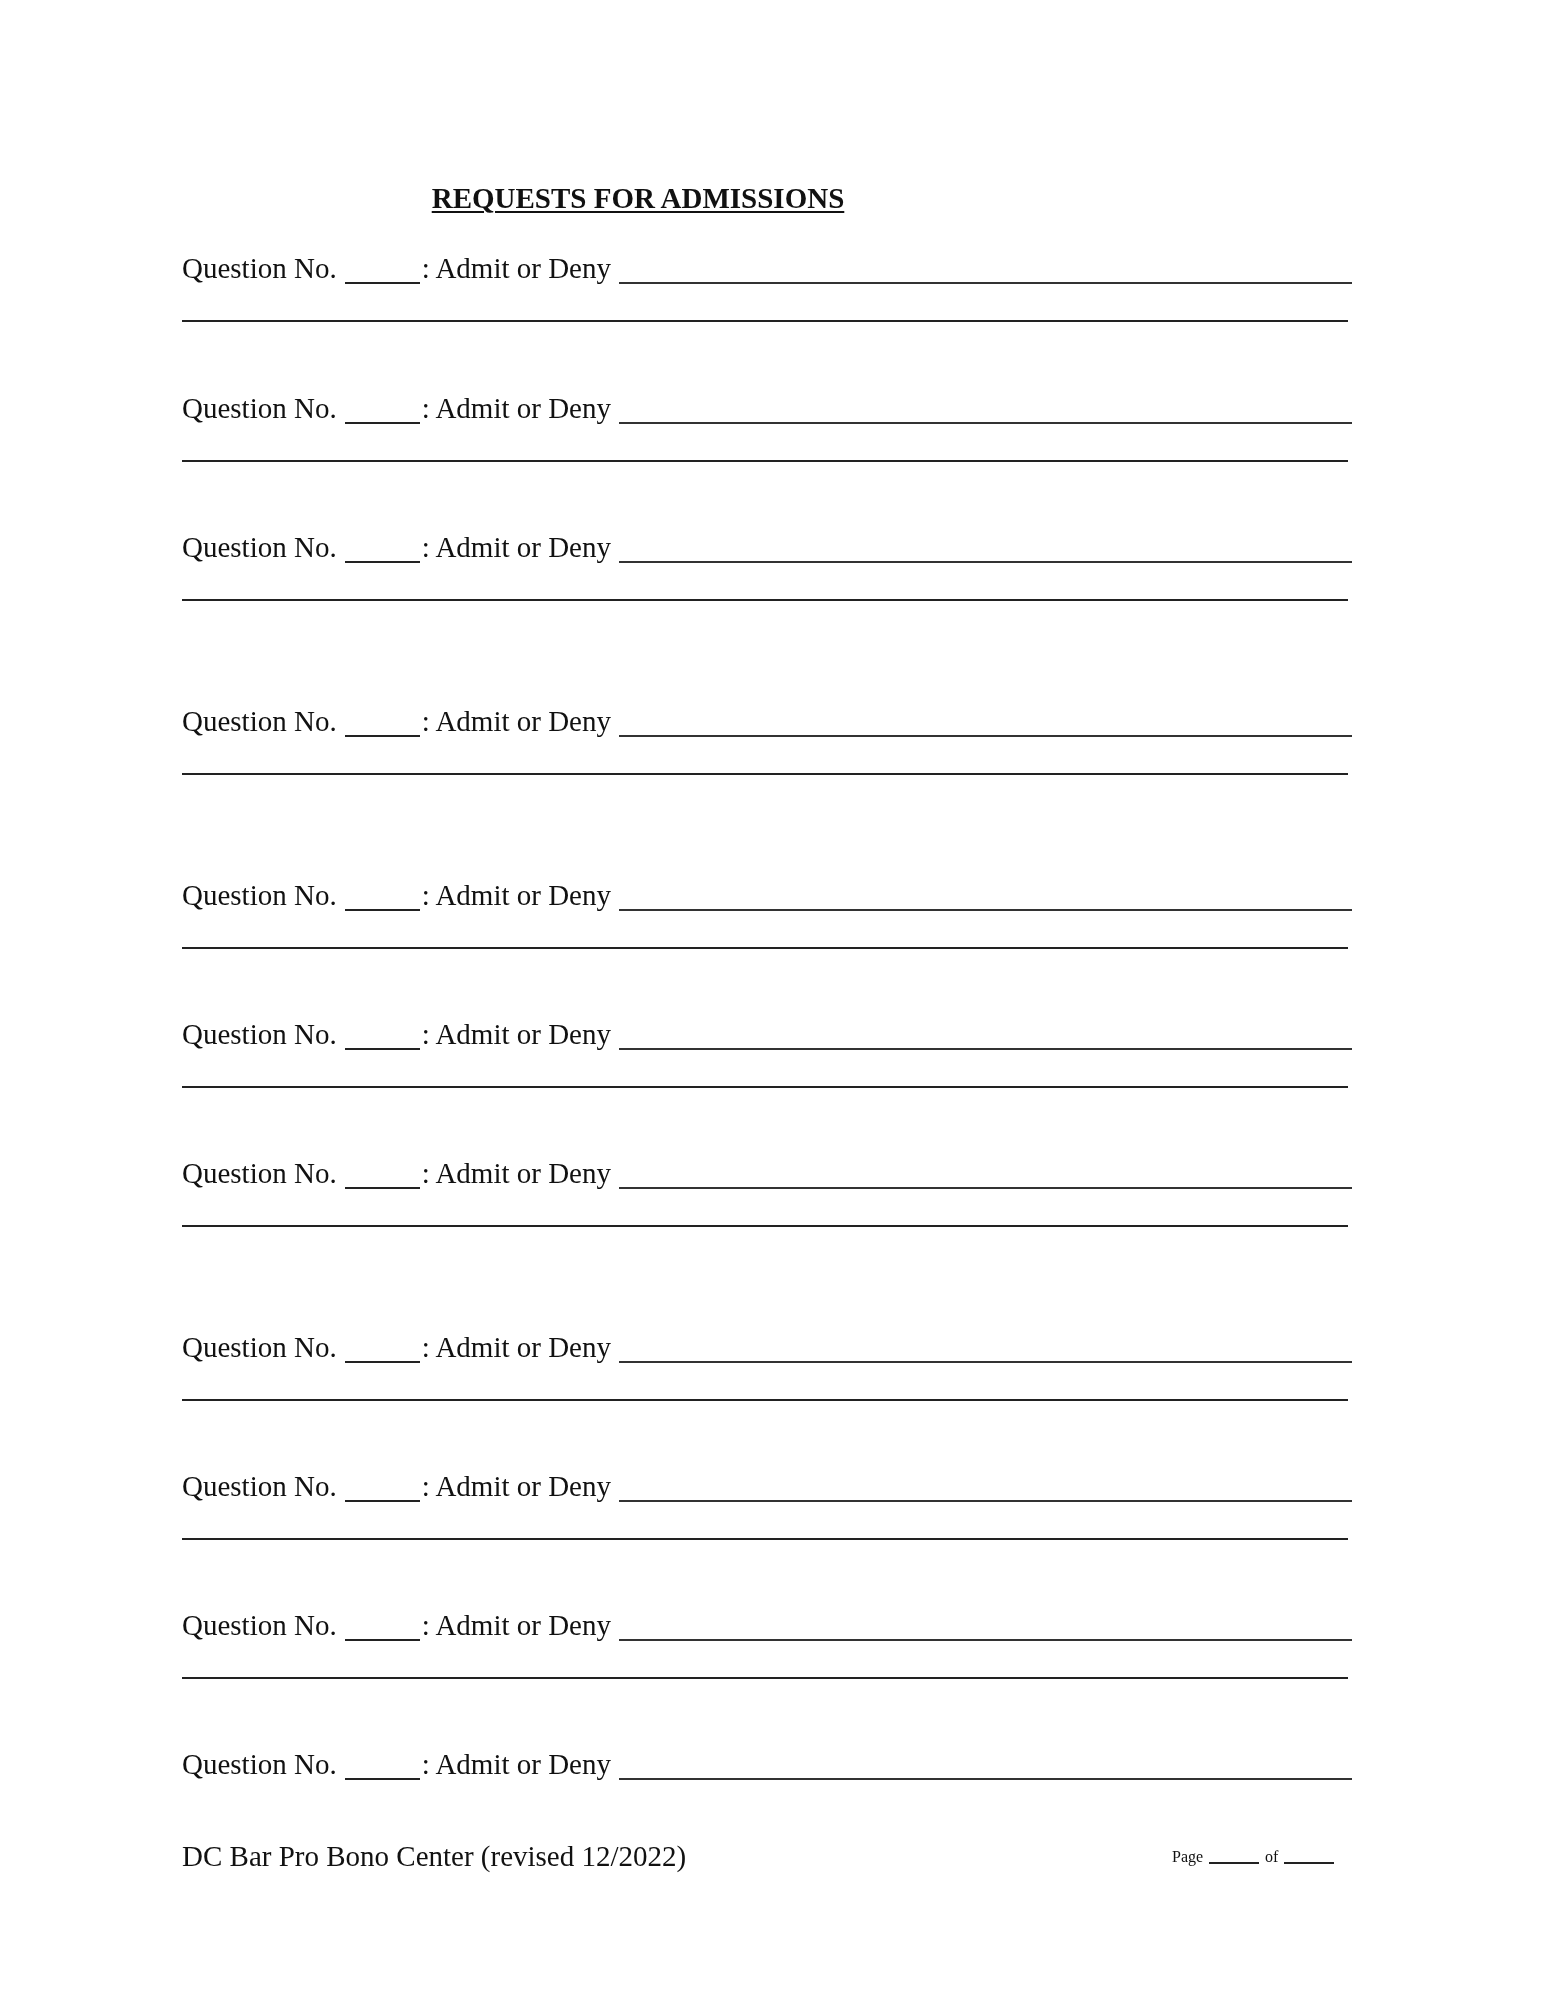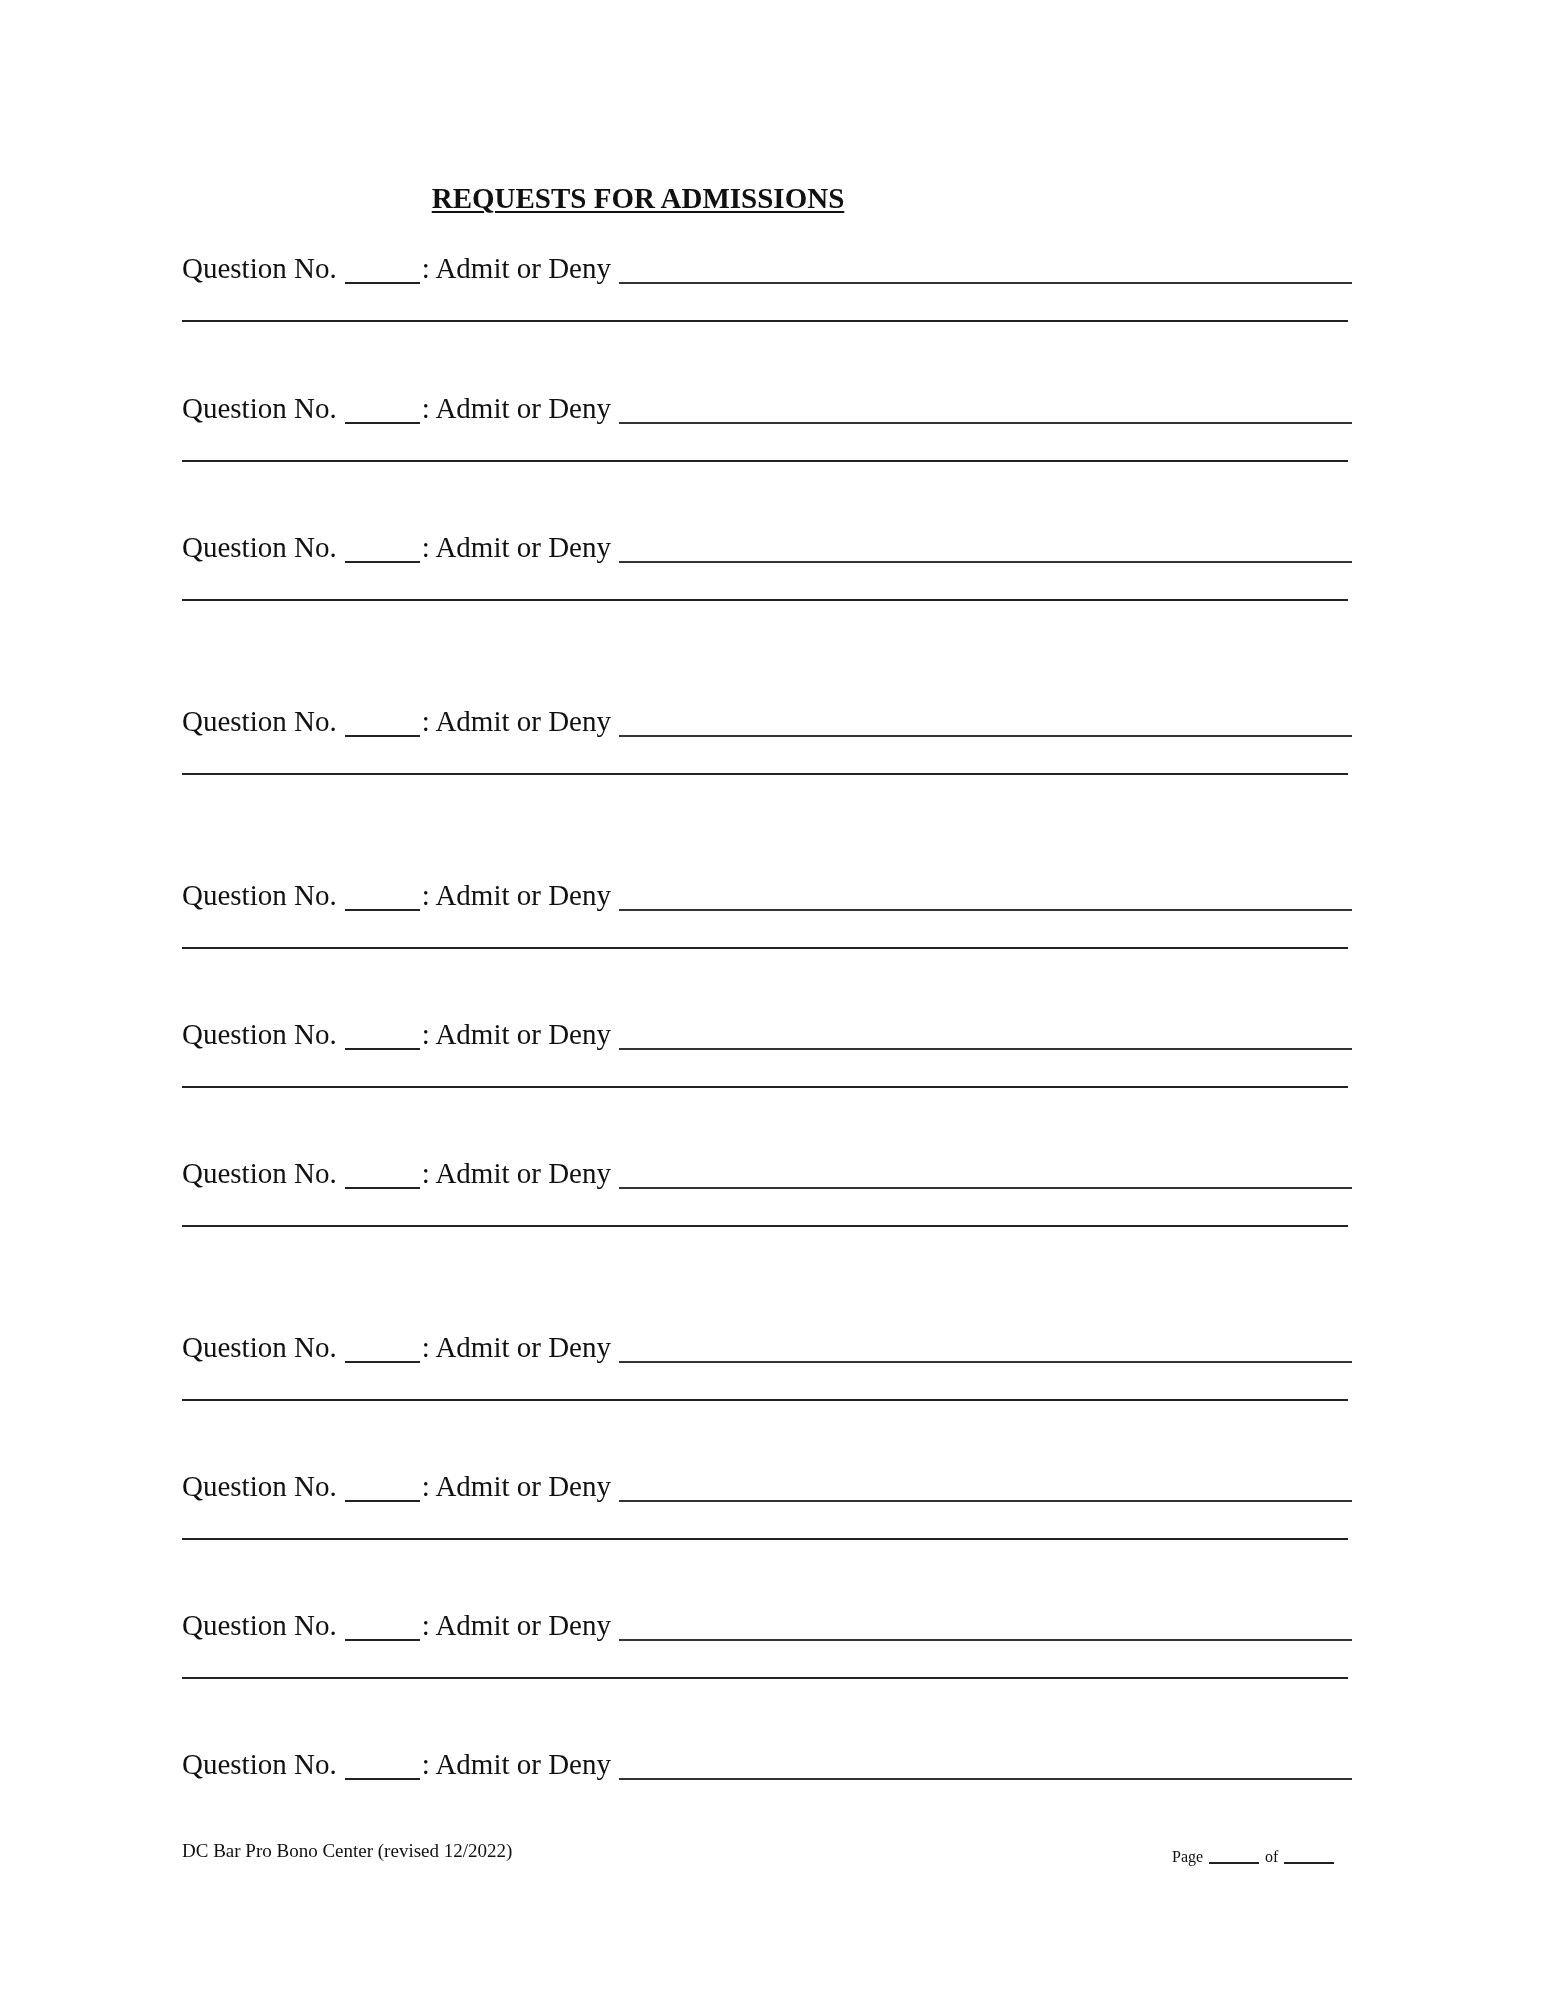--- a/index.html
+++ b/index.html
@@ -24,21 +24,21 @@
       height: 30px; margin: 0 2px 0 8px; position: relative; top: -4px;
     }
     .qrow .answer-blank {
       display: inline-block; flex: 1; border-bottom: 2px solid #333;
       height: 30px; margin-left: 8px; position: relative; top: -4px;
     }
     .contline {
       position: absolute; left: 182px; width: 1166px; border-top: 2px solid #222; height: 0;
     }
     .footer-left {
-      position: absolute; left: 182px; top: 1840px; font-size: 19px;
+      position: absolute; left: 182px; top: 1840px; font-size: 29px;
     }
     .footer-right {
       position: absolute; left: 1172px; top: 1840px; font-size: 16px; white-space: nowrap;
     }
     .footer-right .blank {
       display: inline-block; width: 50px; border-bottom: 2px solid #222; height: 20px;
       margin: 0 6px; position: relative; top: 2px;
     }
   </style>
 </head>

